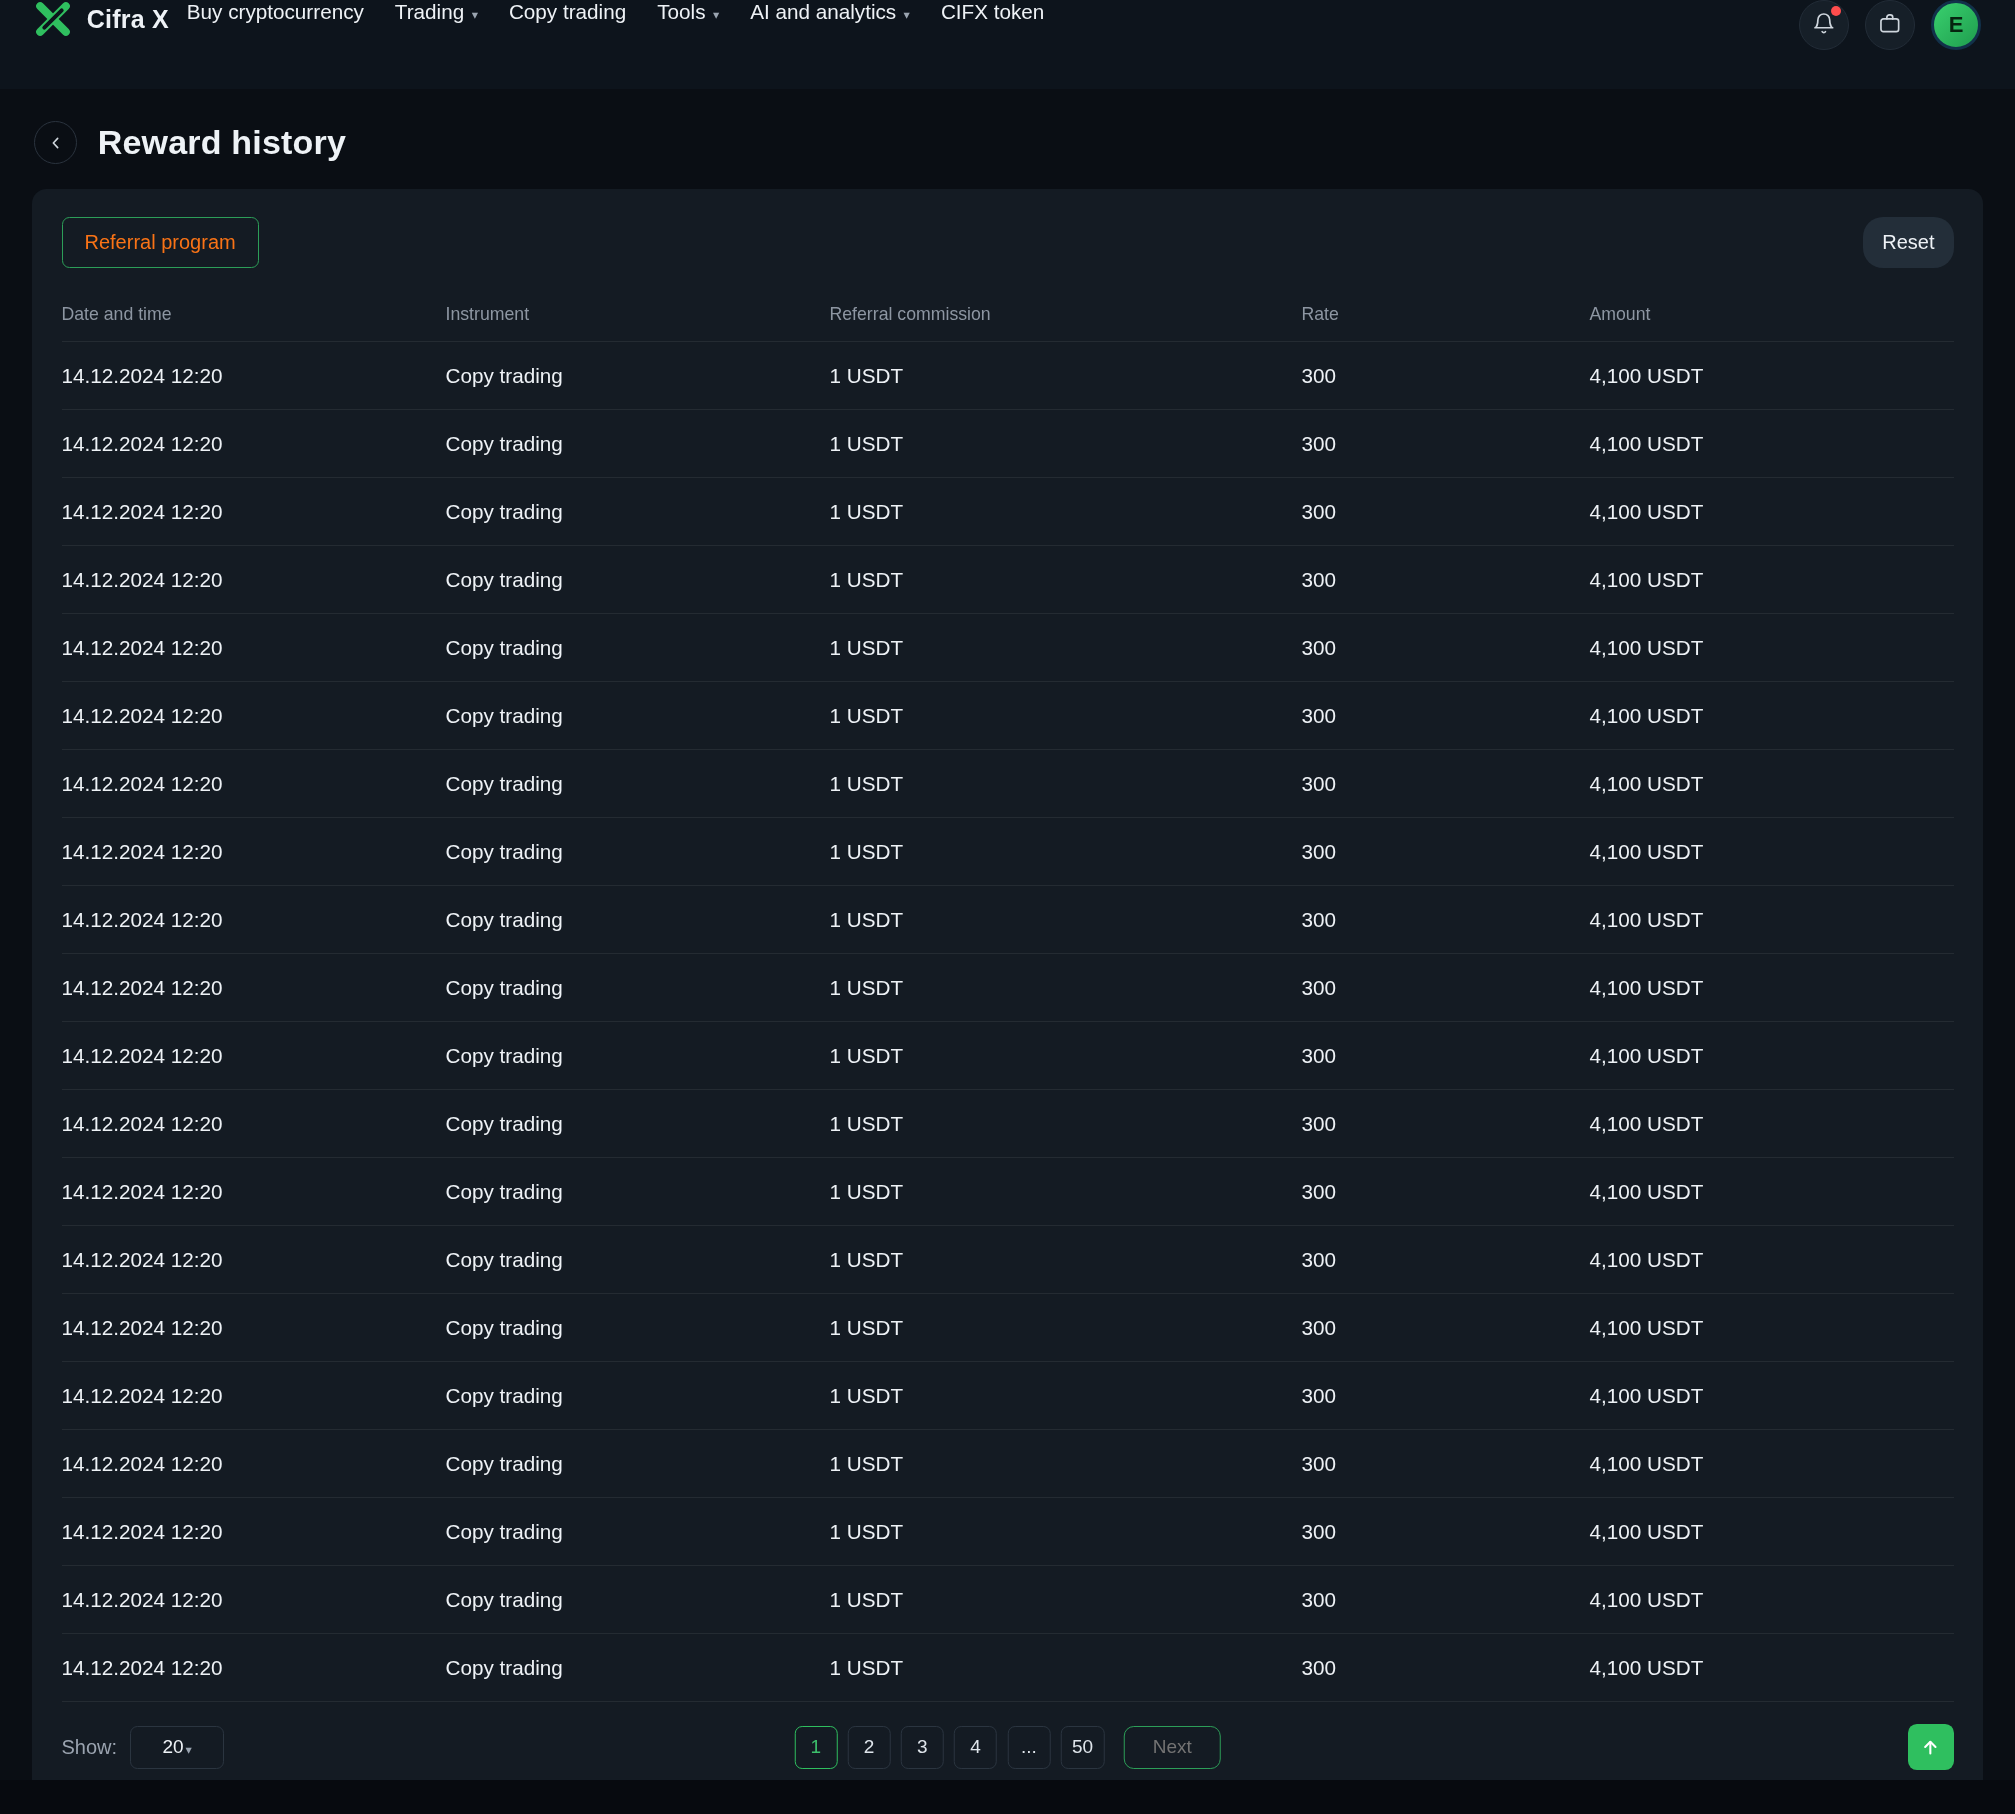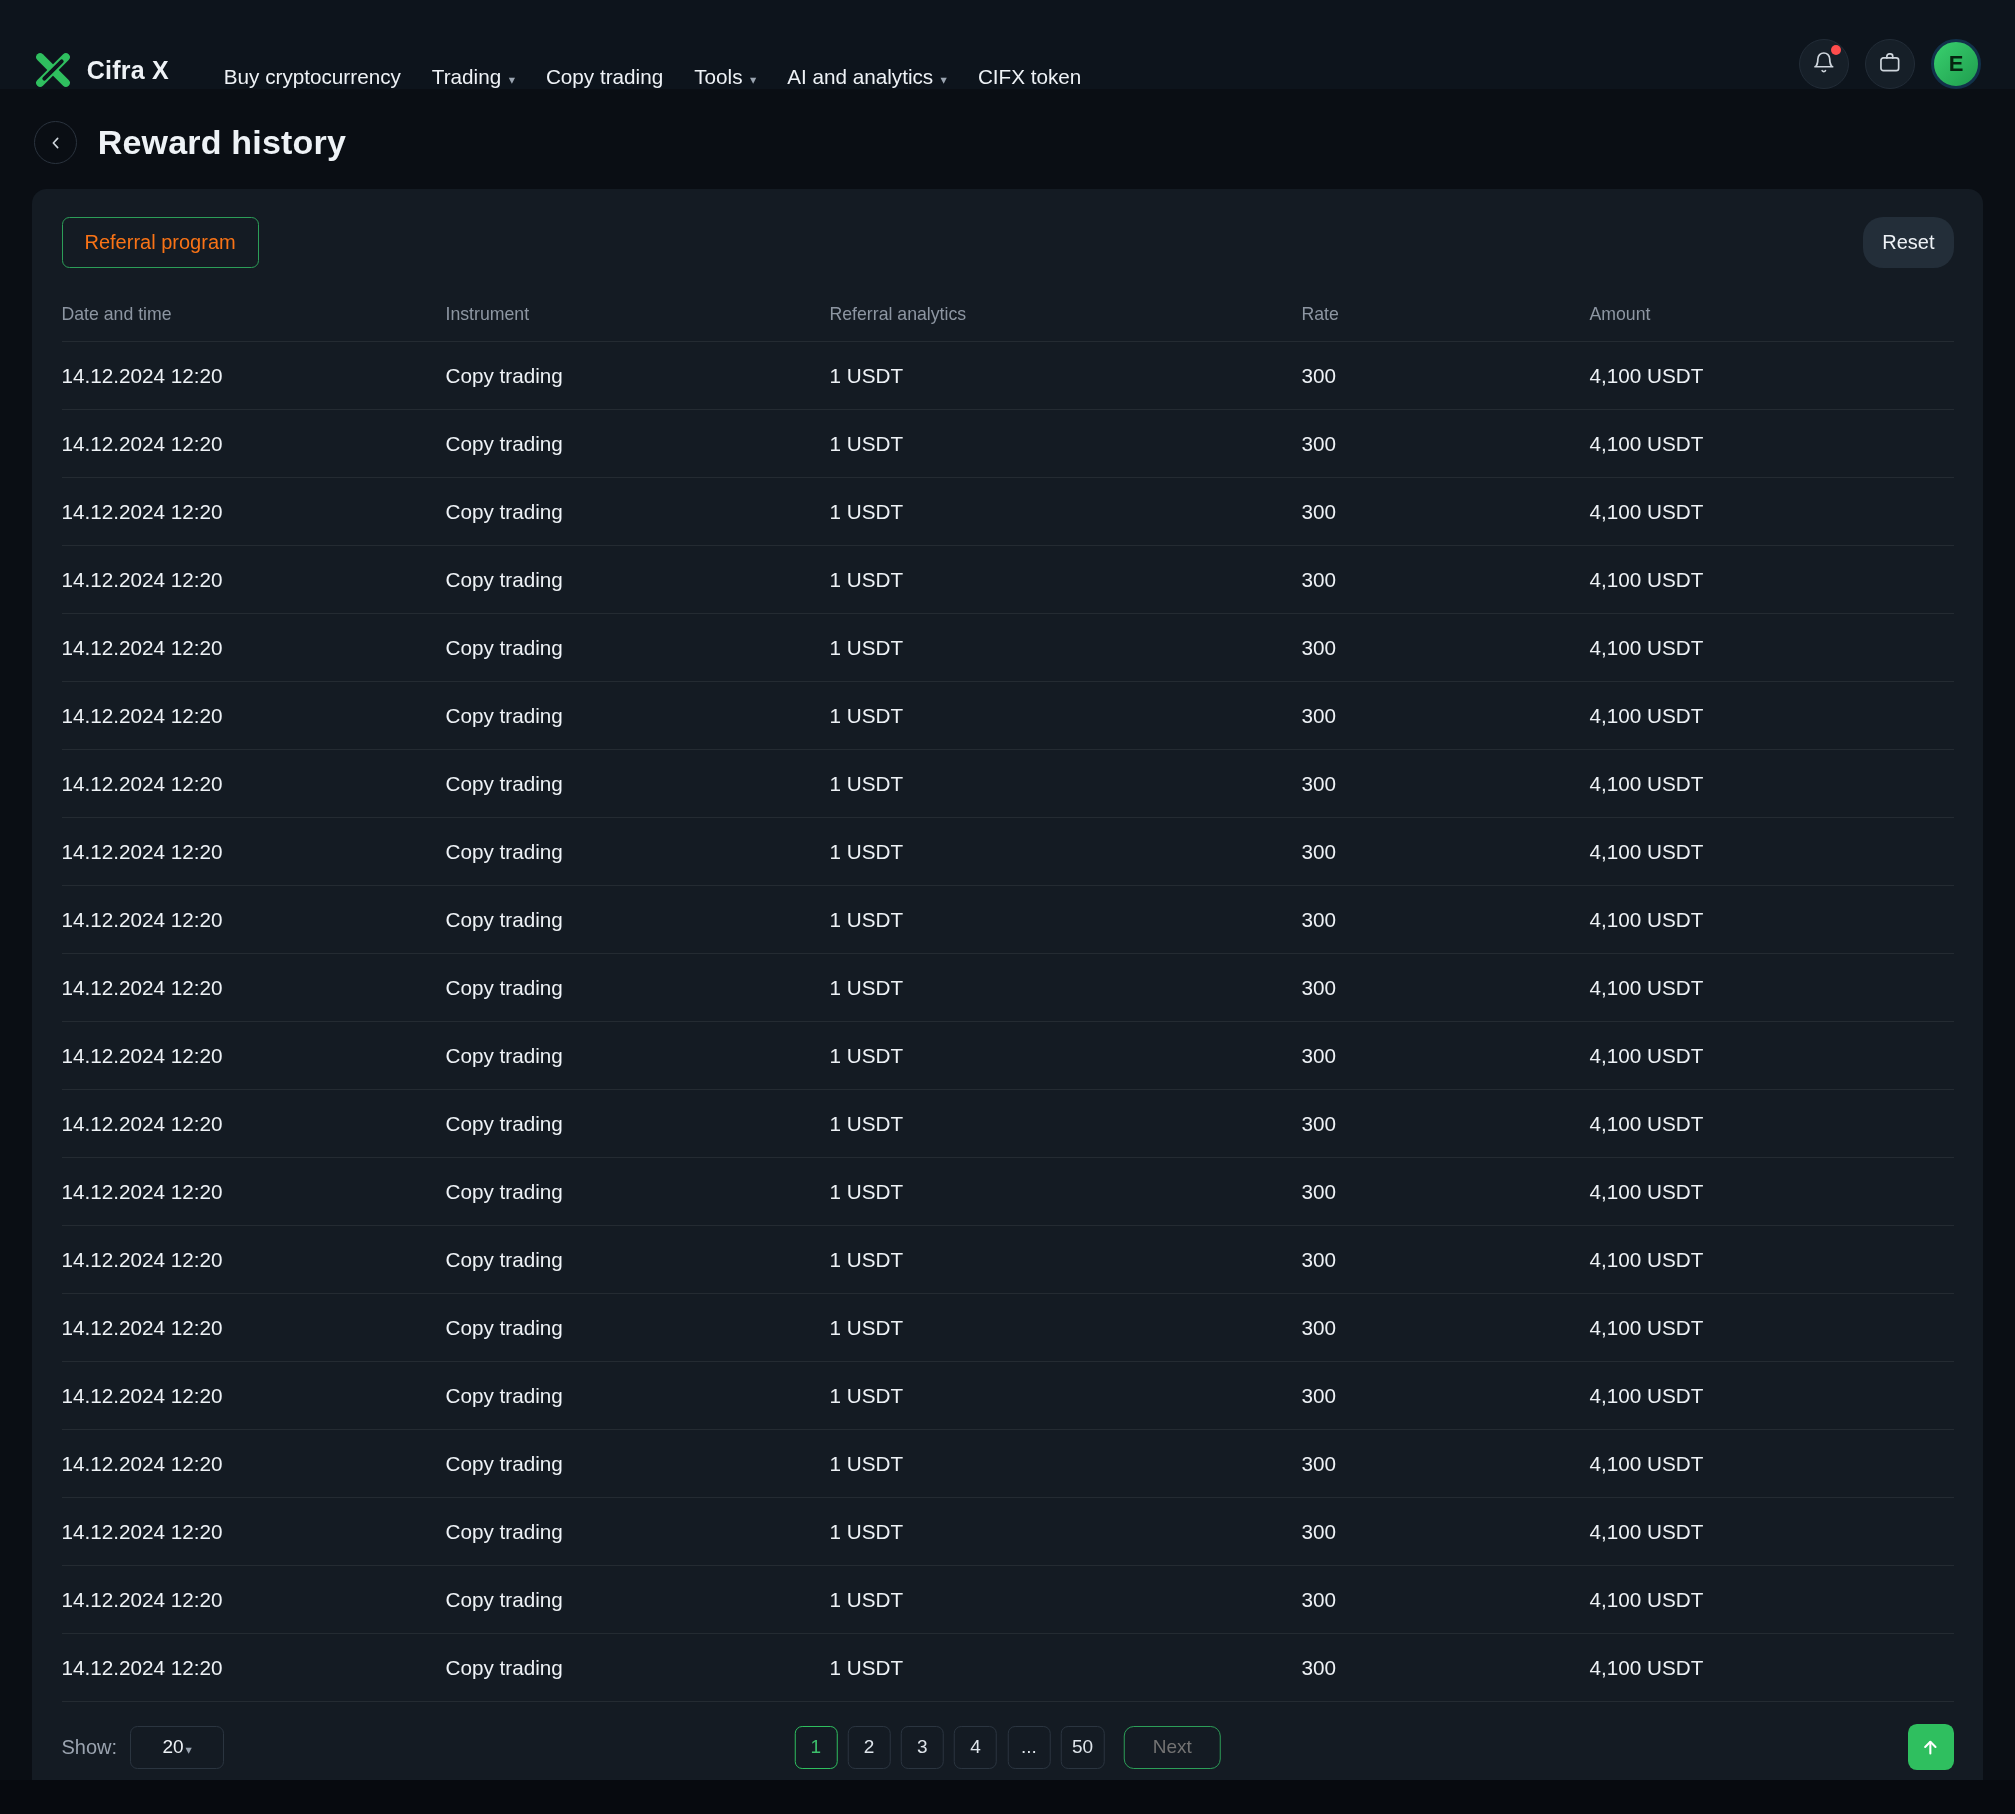--- a/index.html
+++ b/index.html
@@ -21,21 +21,21 @@
     color:var(--text);
     font-family:"Liberation Sans","DejaVu Sans",sans-serif;
     overflow:hidden;
     position:relative;
   }
   button{font-family:inherit;cursor:pointer;}
 
   
   .nav{
     height:89px;background:var(--nav-bg);
-    display:flex;align-items:flex-end;padding:0 34px;gap:55px;
+    display:flex;align-items:flex-start;padding:0 34px;gap:18px;
   }
   .brand{display:flex;align-items:center;gap:14.8px;cursor:pointer;}
   .logo{width:38px;height:38px;display:flex;align-items:center;justify-content:center;}
   .brand-name{font-size:25px;font-weight:700;letter-spacing:0.2px;}
   .menu{display:flex;gap:31px;flex:1;align-items:center;}
   .menu-item{display:flex;align-items:center;gap:7.4px;font-size:20.7px;color:var(--text);cursor:pointer;white-space:nowrap;}
   .caret{font-size:12.5px;color:#9aa4b0;transform:translateY(1.5px);}
   .nav-right{display:flex;align-items:center;gap:16px;}
   .icon-btn{
     width:50px;height:50px;border-radius:50%;
@@ -192,21 +192,21 @@
   <div class="filters">
     <button class="referral-btn">Referral program</button>
     <div class="filters-right">
       <button class="reset-btn">Reset</button>
     </div>
   </div>
 
   <div class="thead">
       <span class="c0">Date and time</span>
       <span class="c1">Instrument</span>
-      <span class="c2">Referral analytics</span>
+      <span class="c2">Referral commission</span>
       <span class="c3">Rate</span>
       <span class="c4">Amount</span>
     </div>
   <div>
       <div class="trow">
         <span class="c0">14.12.2024 12:20</span>
         <span class="c1">Copy trading</span>
         <span class="c2">1 USDT</span>
         <span class="c3">300</span>
         <span class="c4">4,100 USDT</span>

